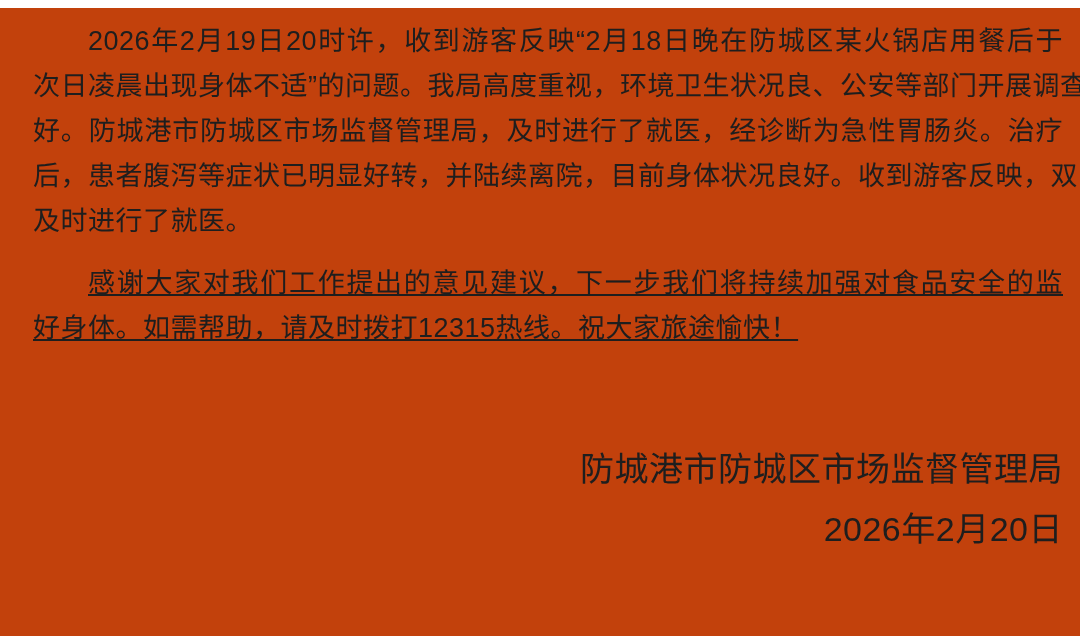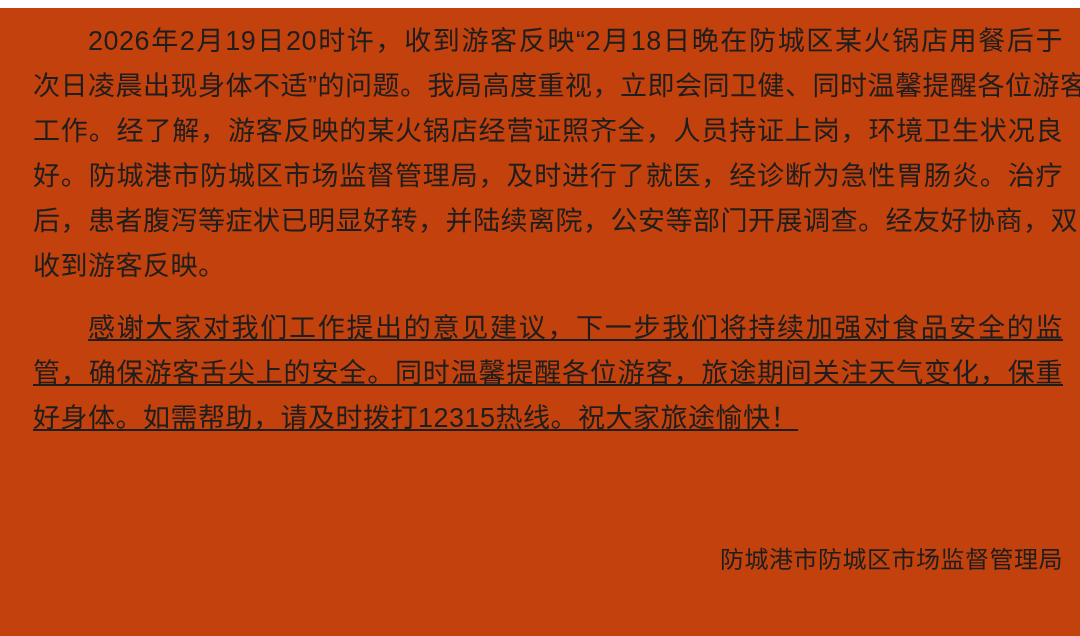--- a/index.html
+++ b/index.html
@@ -45,48 +45,47 @@
   }
   .line.last {
     text-align-last: left;
     -moz-text-align-last: left;
   }
   .signature {
     margin-top: 96px;
     text-align: right;
   }
   .sig-line {
-    font-size: 24px;
+    font-size: 34px;
     line-height: 45px;
     letter-spacing: 0.5px;
     color: #1e1e1e;
   }
   .sig-date {
     margin-top: 15px;
   }
 </style>
 </head>
 <body>
 
 <div class="page">
   <div class="content">
 
     <div class="para">
       <div class="line first">2026年2月19日20时许，收到游客反映“2月18日晚在防城区某火锅店用餐后于</div>
-      <div class="line">次日凌晨出现身体不适”的问题。我局高度重视，立即会同卫健、同时温馨提醒各位游客</div>
-      <div class="line">工作。经了解，游客反映的某火锅店经营证照齐全，人员持证上岗，环境卫生状况良</div>
+      <div class="line">次日凌晨出现身体不适”的问题。我局高度重视，环境卫生状况良、公安等部门开展调查</div>
       <div class="line">好。防城港市防城区市场监督管理局，及时进行了就医，经诊断为急性胃肠炎。治疗</div>
-      <div class="line">后，患者腹泻等症状已明显好转，并陆续离院，公安等部门开展调查。经友好协商，双</div>
-      <div class="line last">收到游客反映。</div>
+      <div class="line">后，患者腹泻等症状已明显好转，并陆续离院，目前身体状况良好。收到游客反映，双</div>
+      <div class="line last">及时进行了就医。</div>
     </div>
 
     <div class="para">
       <div class="line first">感谢大家对我们工作提出的意见建议，下一步我们将持续加强对食品安全的监</div>
-      <div class="line">管，确保游客舌尖上的安全。同时温馨提醒各位游客，旅途期间关注天气变化，保重</div>
       <div class="line last">好身体。如需帮助，请及时拨打12315热线。祝大家旅途愉快！</div>
     </div>
 
     <div class="signature">
       <div class="sig-line">防城港市防城区市场监督管理局</div>
+      <div class="sig-line sig-date">2026年2月20日</div>
     </div>
 
   </div>
 </div>
 
 </body></html>

